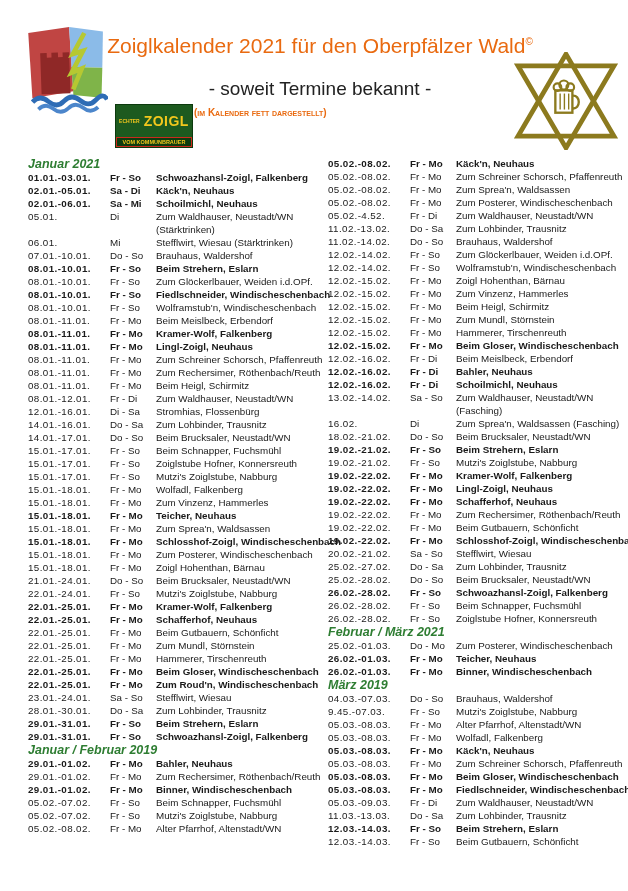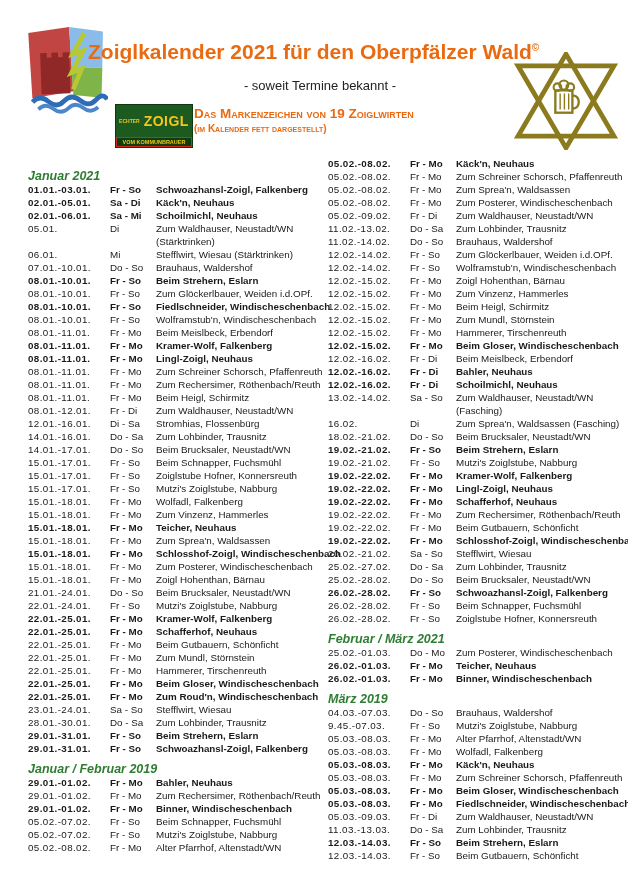--- a/index.html
+++ b/index.html
@@ -1,46 +1,46 @@
 <!DOCTYPE html>
 <html style="--accent: #E96A10; --green: #2E7D32; --badge_green: #1D5A1F; --badge_yellow: #F2C71D; --badge_red: #CC2A1D; --star_gold: #8C7A1E; --arms_red: #C04543; --arms_darkred: #8F2827; --arms_blue: #8BBBE8; --arms_tree: #B6C832; --arms_hill: #7FB449; --arms_wave: #2E6CB5;"><head>
 <meta charset="utf-8">
 <style>
   html,body{margin:0;padding:0;background:#ffffff;}
   .page{position:relative;width:628px;height:891px;background:#fff;overflow:hidden;
         font-family:"Liberation Sans", sans-serif;}
 
   
   .coat{position:absolute;left:24px;top:24px;width:84px;height:94px;}
-  .title{position:absolute;left:88px;top:40px;width:464px;
-         font-size:21px;font-weight:bold;color:var(--accent);}
+  .title{position:absolute;left:88px;top:34px;width:464px;text-align:center;
+         font-size:21px;font-weight:normal;color:var(--accent);}
   .title sup{font-size:10px;}
   .subtitle{position:absolute;left:88px;top:78px;width:464px;text-align:center;
-            font-size:13px;color:#222;}
+            font-size:19px;color:#222;}
   .badge{position:absolute;left:115px;top:104px;width:78px;height:44px;
          background:var(--badge_green);border:1px solid #0c3a0e;
          display:flex;flex-direction:column;box-sizing:border-box;}
   .badge-main{flex:1;display:flex;align-items:center;justify-content:center;gap:2px;padding:1px 8px;}
   .badge-echter{color:var(--badge_yellow);font-size:5px;font-weight:bold;}
   .badge-zoigl{color:var(--badge_yellow);font-size:14px;font-weight:bold;letter-spacing:.5px;}
   .badge-bottom{background:#0e3d10;border:1px solid var(--badge_red);color:var(--badge_yellow);
                 font-size:5.5px;font-weight:bold;text-align:center;padding:1px 0;}
   .trademark{position:absolute;left:194px;top:106px;width:320px;
              font-variant:small-caps;font-weight:bold;color:var(--accent);}
   .tm-line1{font-size:13.5px;line-height:16px;}
   .tm-line2{font-size:10px;line-height:13px;}
   .star{position:absolute;left:512px;top:52px;width:108px;height:98px;}
 
   
   .col{position:absolute;top:157px;width:298px;}
   #col-left{left:28px;}
   #col-right{left:328px;}
   .sec-title{font-size:12.5px;font-weight:bold;font-style:italic;
-             color:var(--green);line-height:14px;margin-top:7px;}
-  .section:first-child .sec-title{margin-top:12px;}
+             color:var(--green);line-height:14px;}
+  .section:first-child .sec-title{margin-top:0;}
   .row{display:flex;line-height:13px;font-size:9.8px;color:#1a1a1a;white-space:nowrap;}
   .row .date{width:82px;flex:none;letter-spacing:.4px;}
   .row .days{width:46px;flex:none;}
   .row .venue{flex:1;}
   .row.b{font-weight:bold;}
 </style>
 </head>
 <body>
 
 <div class="page">
@@ -66,21 +66,20 @@
       <svg width="15" height="15" viewBox="0 0 24 24">
         <polygon points="12,1 22,18 2,18" fill="none" stroke="#CC2A1D" stroke-width="2.6"></polygon>
         <polygon points="12,23 2,6 22,6" fill="none" stroke="#CC2A1D" stroke-width="2.6"></polygon>
       </svg>
       <span class="badge-zoigl">ZOIGL</span>
     </div>
     <div class="badge-bottom">VOM KOMMUNBRAUER</div>
   </div>
 
   <div class="trademark">
-    <div class="tm-line1"><span>Das Markenzeichen von </span><span class="tm-count">19</span><span> Zoiglwirten</span></div>
     <div class="tm-line2">(im Kalender fett dargestellt)</div>
   </div>
 
   <svg class="star" viewBox="0 0 100 92">
     <polygon points="50,2 95,79 5,79" fill="none" stroke="#8C7A1E" stroke-width="4.5"></polygon>
     <polygon points="50,90 5,13 95,13" fill="none" stroke="#8C7A1E" stroke-width="4.5"></polygon>
     <g stroke="#8C7A1E" fill="none">
       <circle cx="42" cy="33" r="3.6" stroke-width="2"></circle>
       <circle cx="48" cy="31" r="4.2" stroke-width="2"></circle>
       <circle cx="54" cy="33" r="3.6" stroke-width="2"></circle>
@@ -368,21 +367,21 @@
           <span class="date">05.02.-08.02.</span>
           <span class="days">Fr - Mo</span>
           <span class="venue">Zum Sprea'n, Waldsassen</span>
         </div>
         <div class="row">
           <span class="date">05.02.-08.02.</span>
           <span class="days">Fr - Mo</span>
           <span class="venue">Zum Posterer, Windischeschenbach</span>
         </div>
         <div class="row">
-          <span class="date">05.02.-09.02.</span>
+          <span class="date">05.02.-4.52.</span>
           <span class="days">Fr - Di</span>
           <span class="venue">Zum Waldhauser, Neustadt/WN</span>
         </div>
         <div class="row">
           <span class="date">11.02.-13.02.</span>
           <span class="days">Do - Sa</span>
           <span class="venue">Zum Lohbinder, Trausnitz</span>
         </div>
         <div class="row">
           <span class="date">11.02.-14.02.</span>

